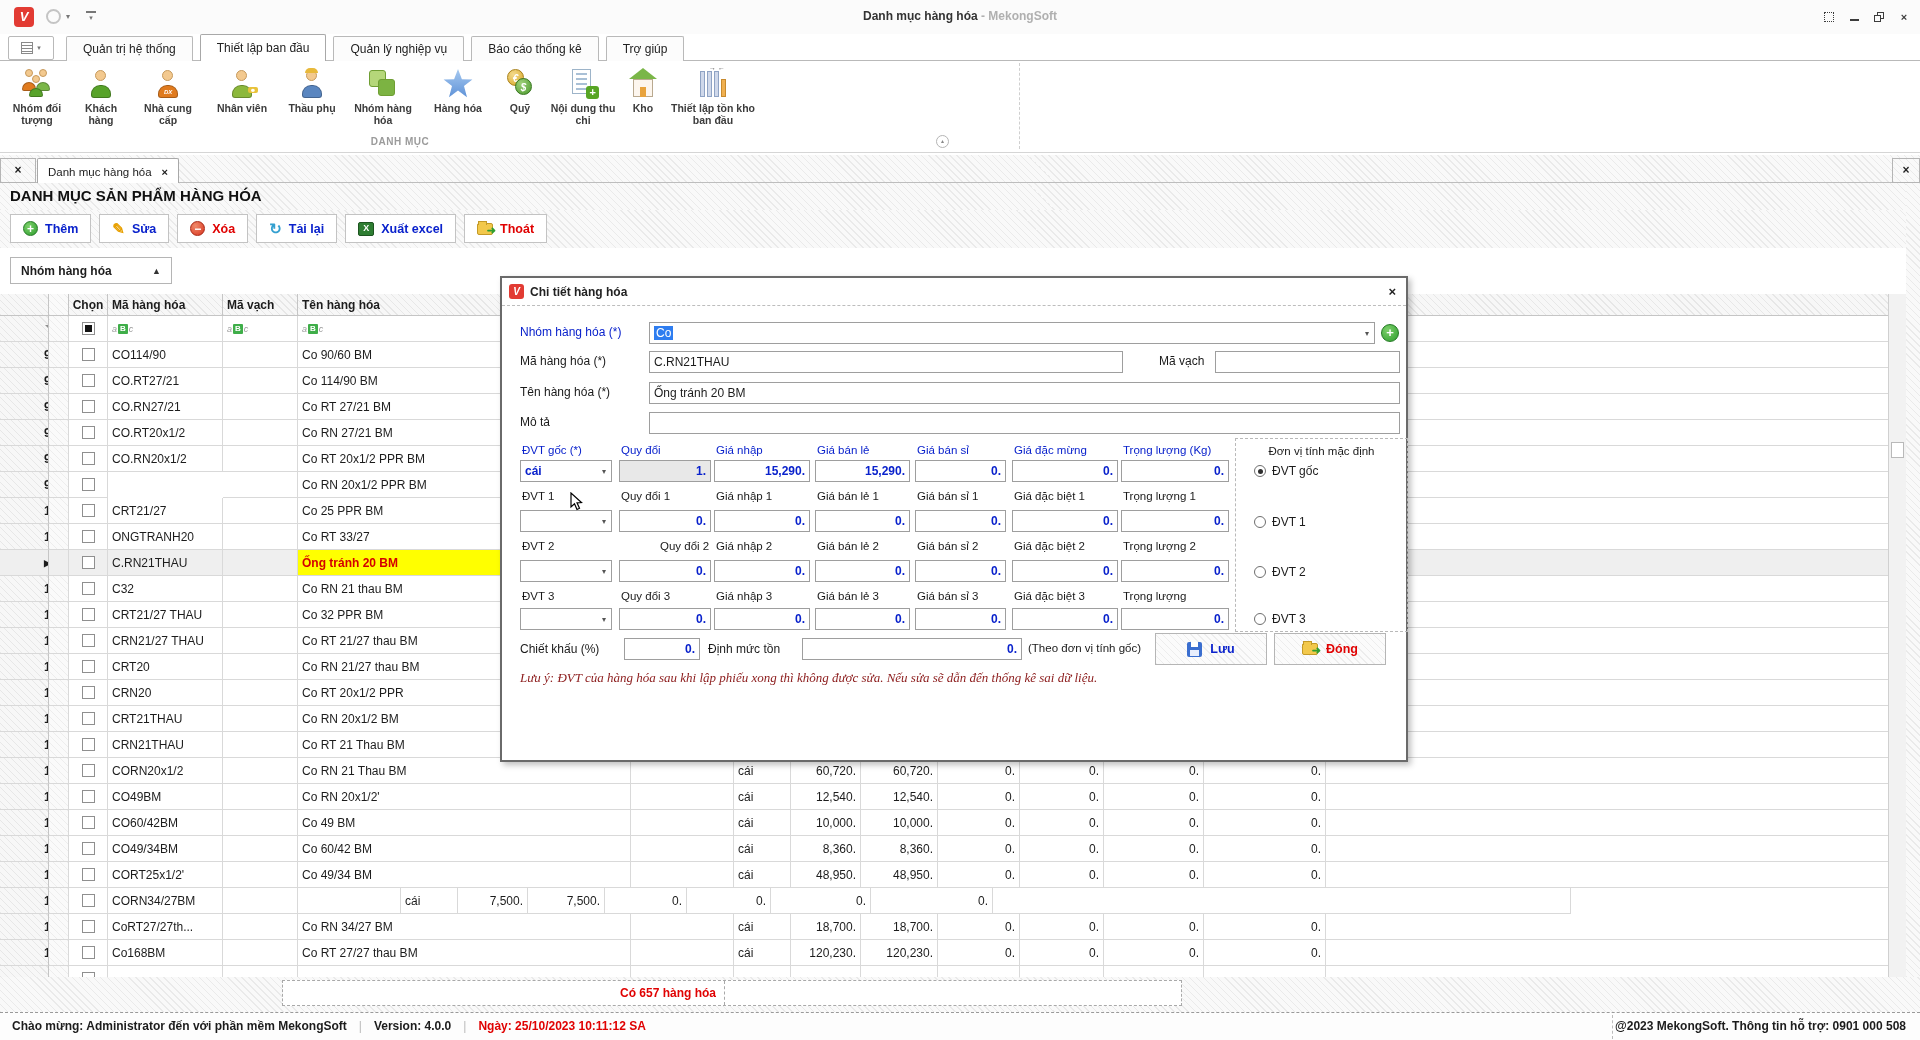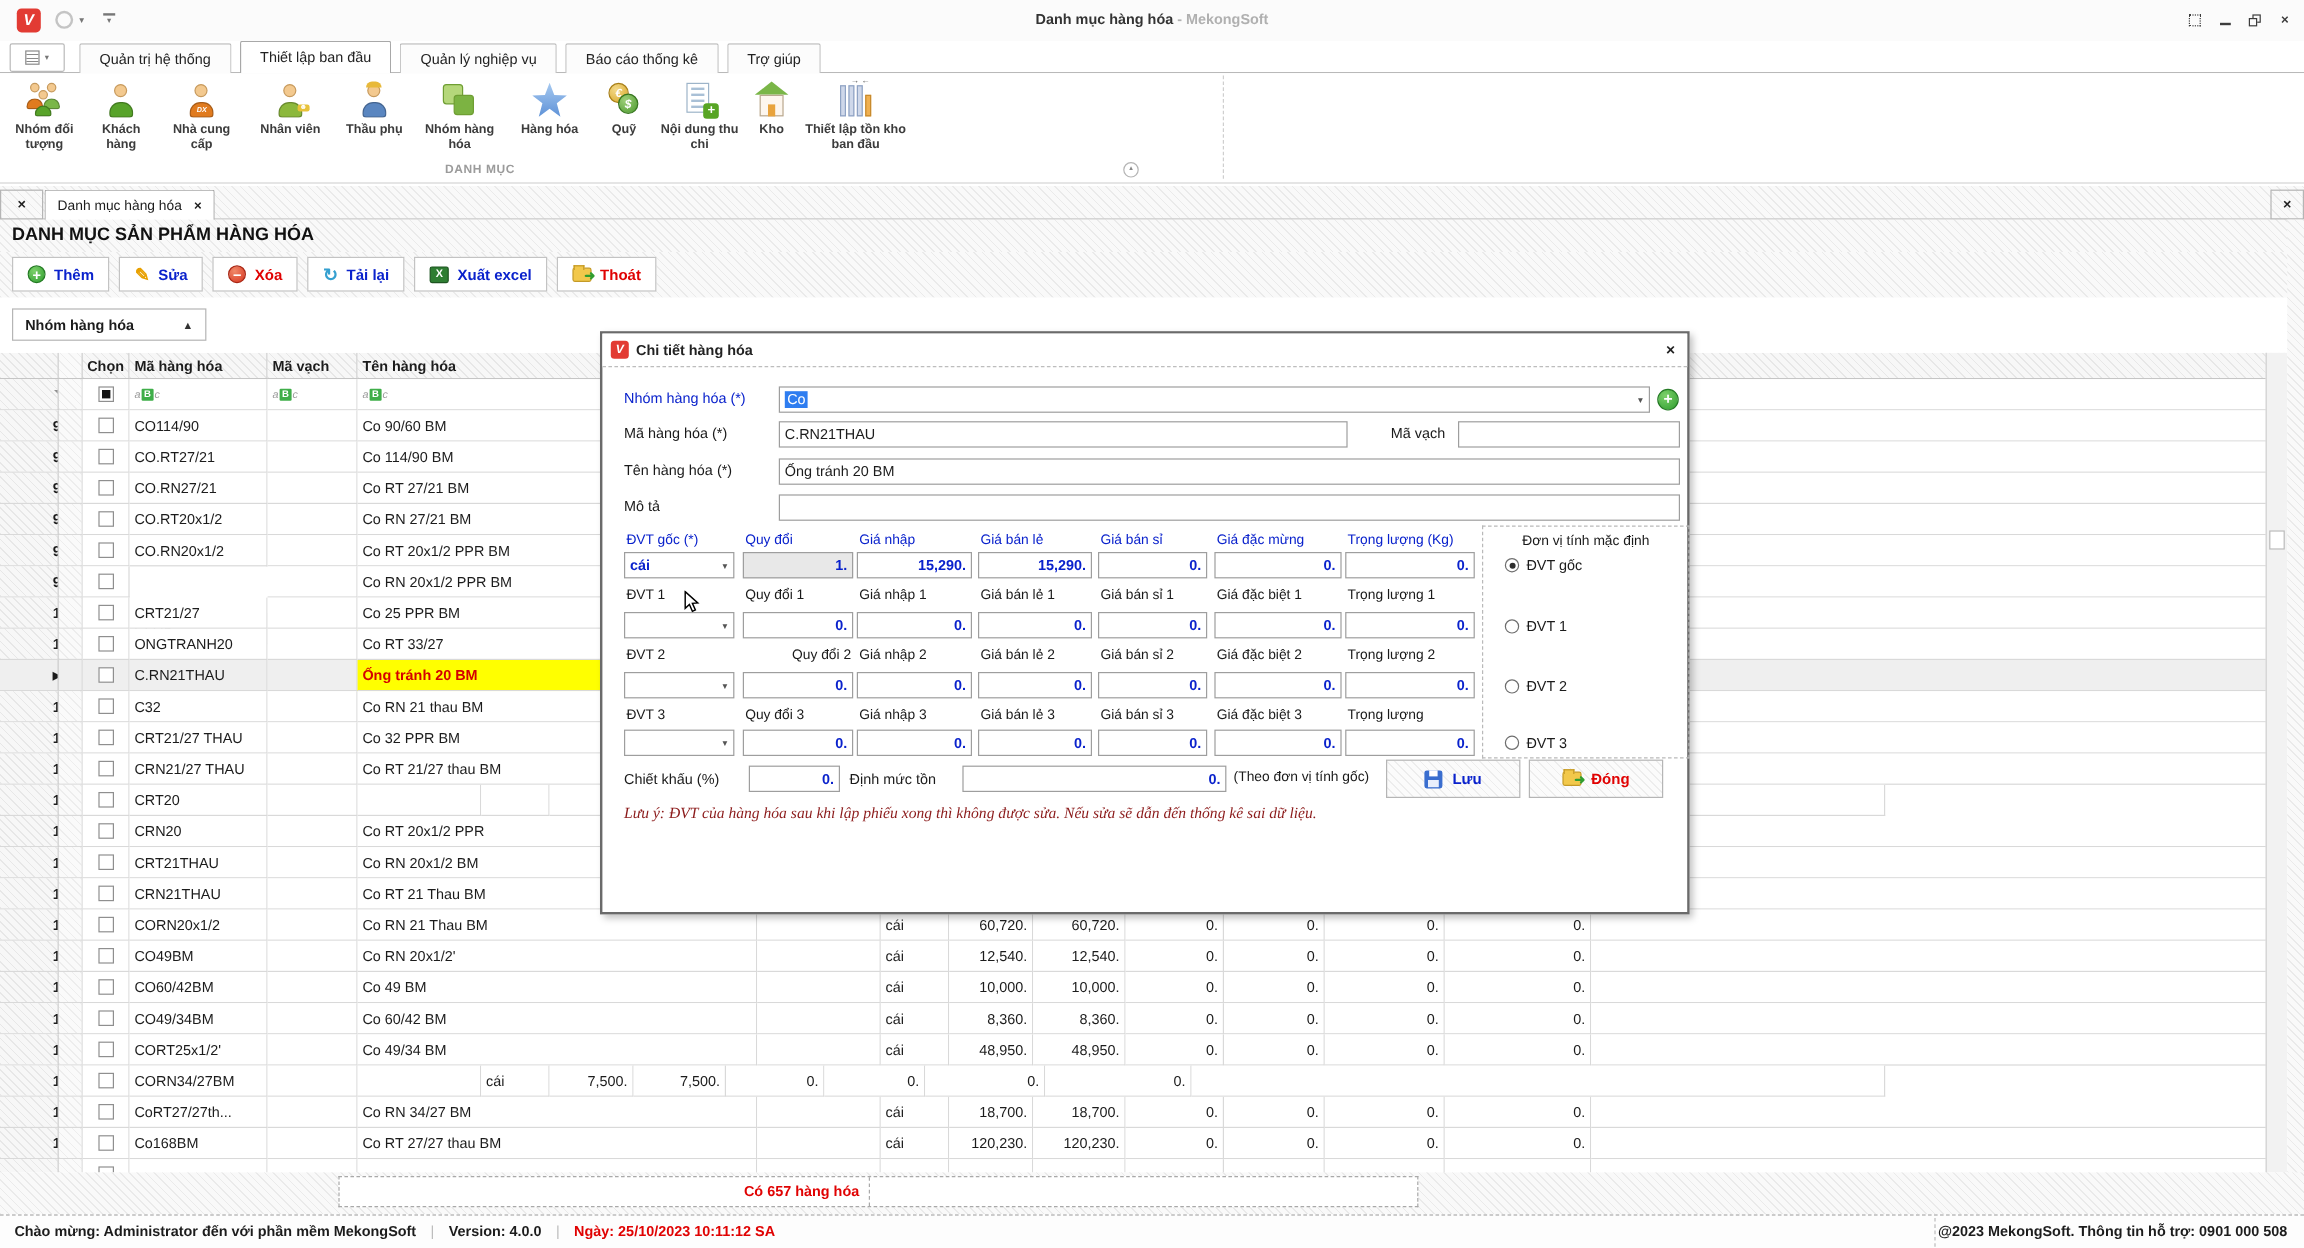--- a/index.html
+++ b/index.html
@@ -703,20 +703,21 @@
         <div class="trow" style="height: 26px;">
           <div class="tc c-num" style="width: 33px; height: 26px;">
             <span>10</span>
           </div>
           <div class="tc c-ind" style="width: 20px; height: 26px;"></div>
           <div class="tc c-cb" style="width: 39px; height: 26px;">
             <span class="cbx"></span>
           </div>
           <div class="tc " style="width: 115px; height: 26px;">CRT20</div>
           <div class="tc " style="width: 75px; height: 26px;"></div>
+          <div class="tc c-name" style="width: 333px; height: 26px;">Co RN 21/27 thau BM</div>
           <div class="tc " style="width: 103px; height: 26px;"></div>
           <div class="tc " style="width: 57px; height: 26px;"></div>
           <div class="tc c-r" style="width: 70px; height: 26px;"></div>
           <div class="tc c-r" style="width: 77px; height: 26px;"></div>
           <div class="tc c-r" style="width: 82px; height: 26px;"></div>
           <div class="tc c-r" style="width: 84px; height: 26px;"></div>
           <div class="tc c-r" style="width: 100px; height: 26px;"></div>
           <div class="tc c-r" style="width: 122px; height: 26px;"></div>
           <div class="tc " style="width: 578px; height: 26px;"></div>
         </div>

